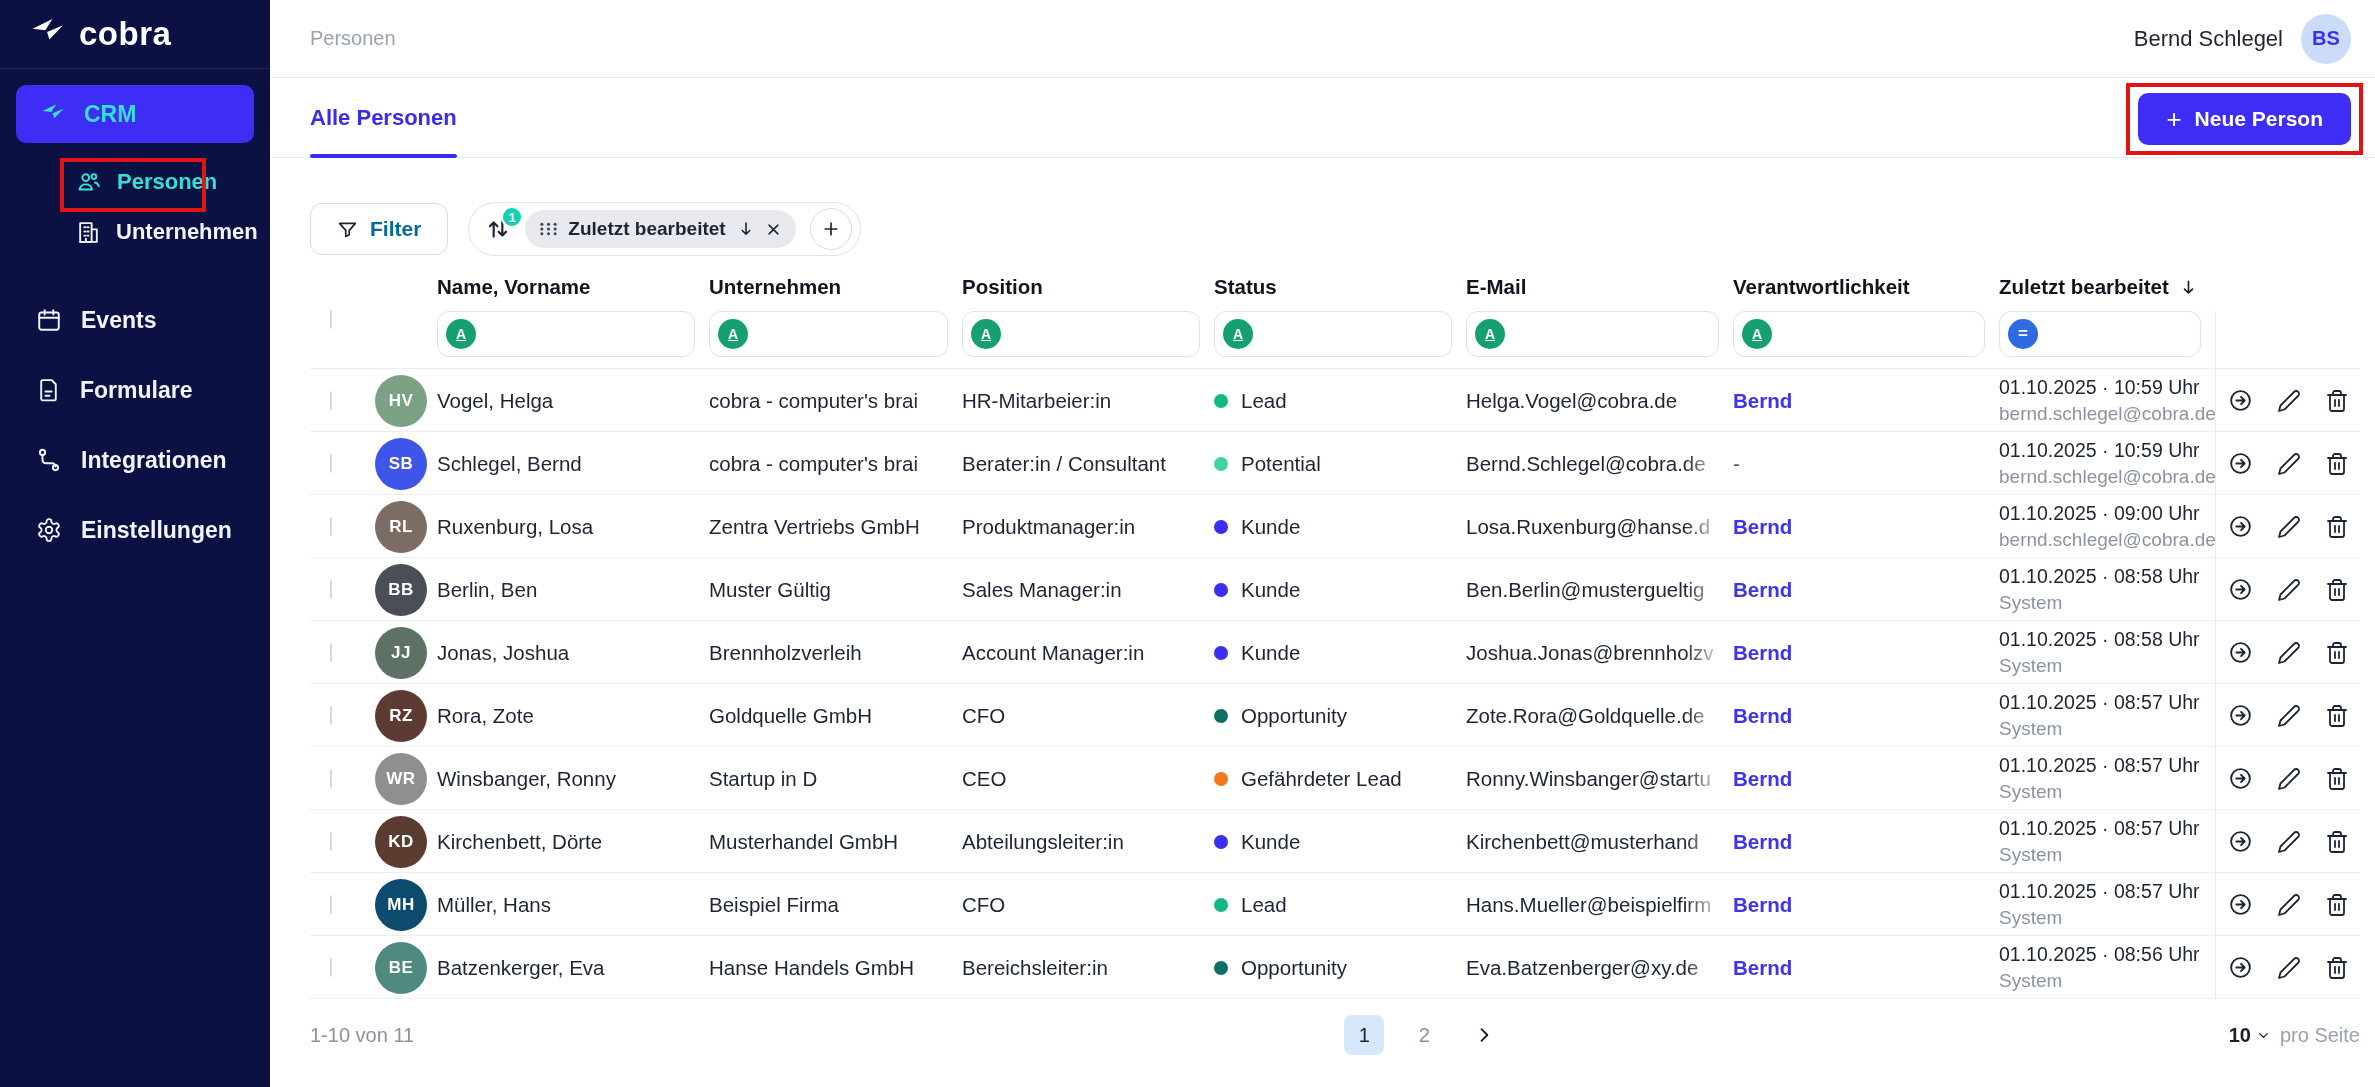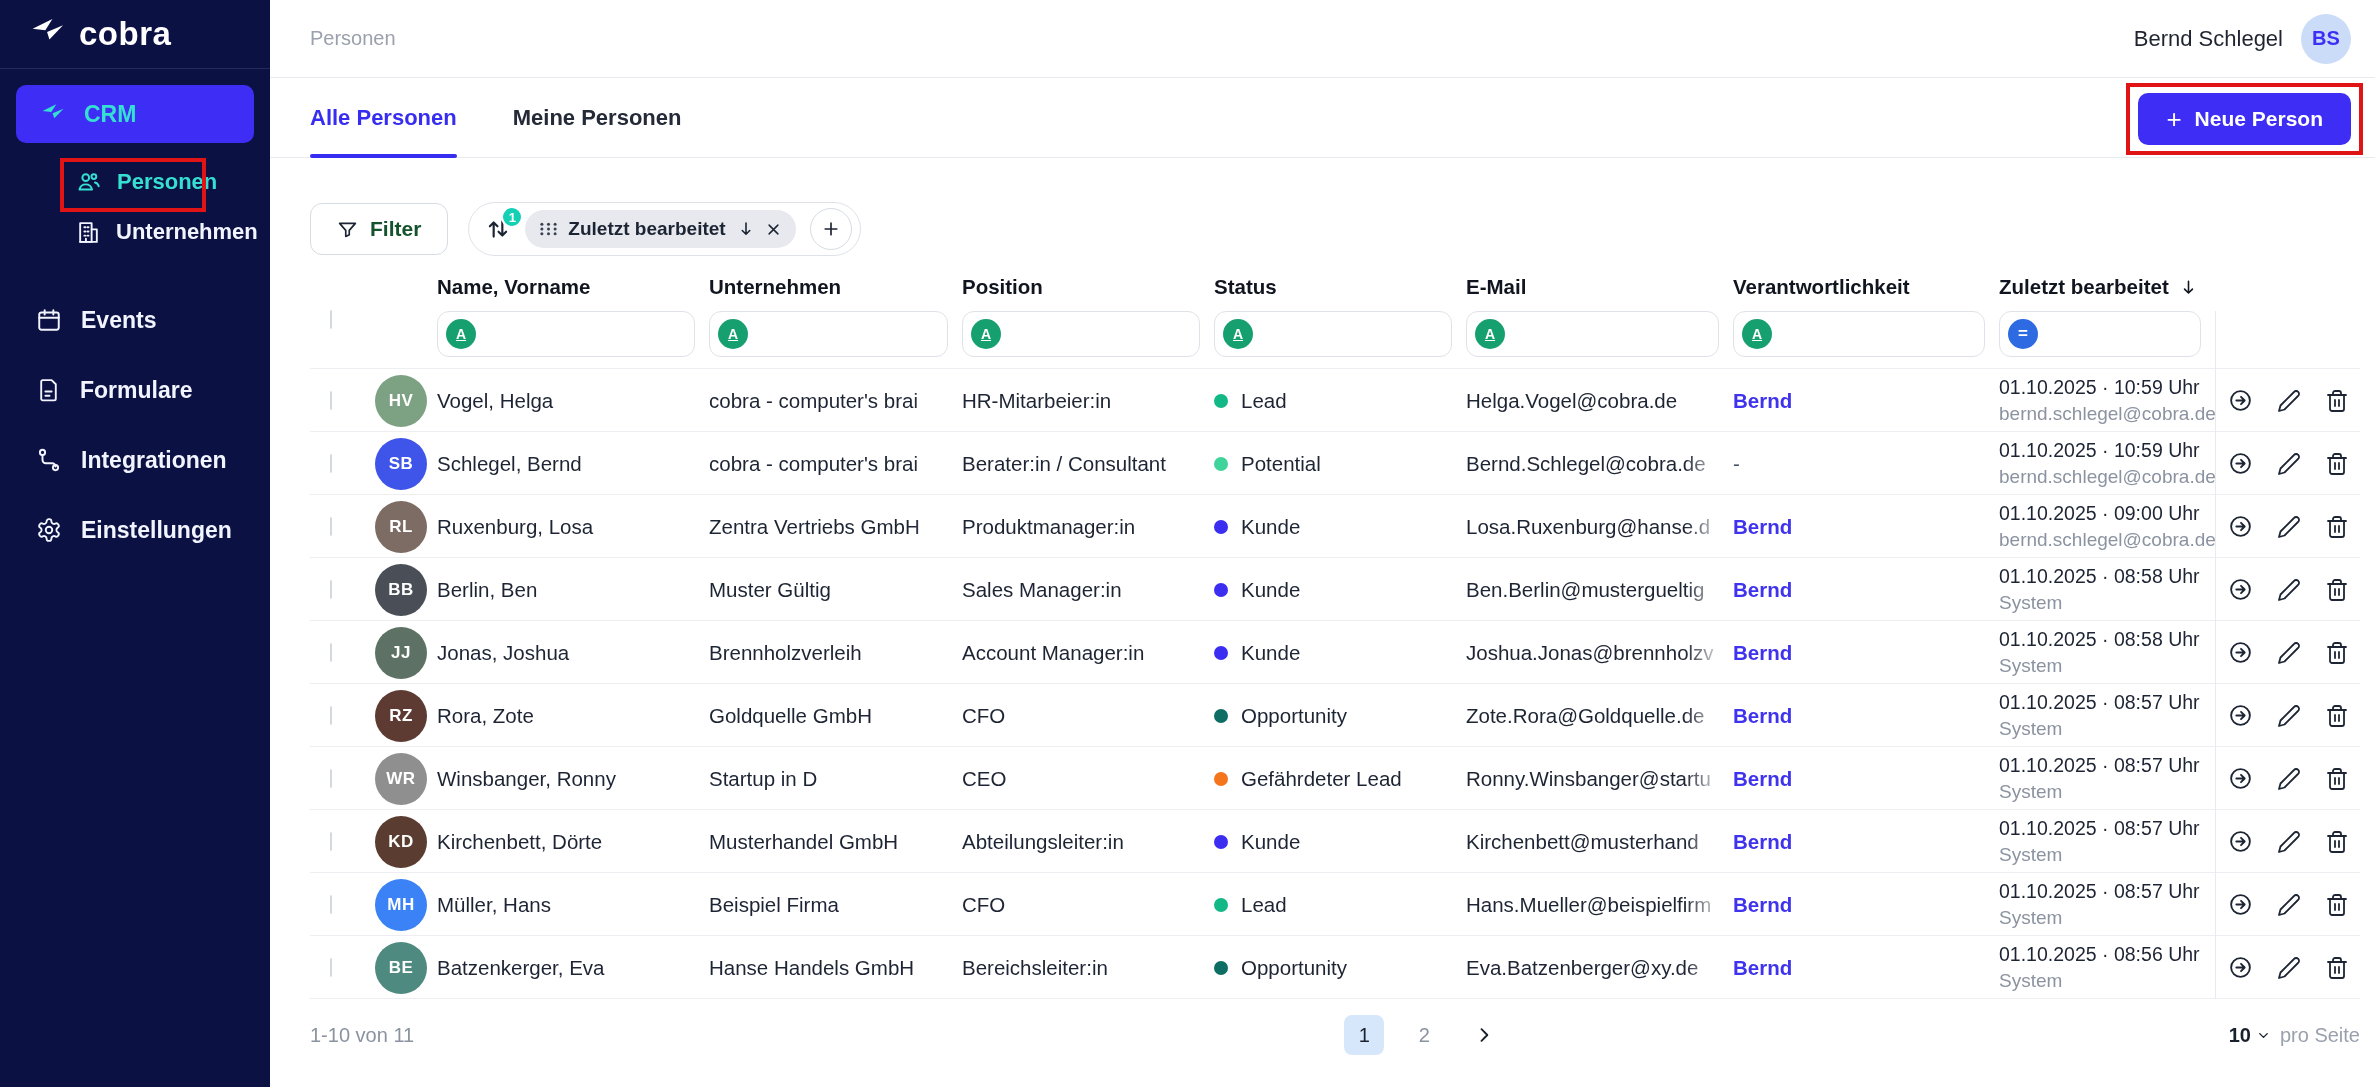--- a/index.html
+++ b/index.html
@@ -31,21 +31,21 @@
   .tab { position:relative; display:flex; align-items:center; font-size:22px; cursor:pointer; }
   .tab + .tab { margin-left:56px; }
   .tab.active { color:#372df0; font-weight:700; }
   .tab.inactive { color:#242a38; font-weight:600; }
   .tab.active::after { content:""; position:absolute; left:0; right:0; bottom:-1px; height:4px; border-radius:3px; background:#372df0; }
   .annot-newperson { position:absolute; right:12px; top:5px; padding:6px 8px; border:4px solid #e01414; display:flex; }
   .btn-primary { background:#3e2df5; color:#fff; border:none; border-radius:10px; height:52px; padding:0 28px; font-size:21px; font-weight:600; font-family:inherit; display:flex; align-items:center; gap:13px; cursor:pointer; }
   .btn-plus { font-size:26px; font-weight:400; line-height:1; }
 
   .filter-row { display:flex; align-items:center; gap:20px; padding:45px 0 0 40px; height:97px; }
-  .btn-filter { display:flex; align-items:center; gap:12px; height:52px; padding:0 26px; border:1.5px solid #d7dbe2; border-radius:12px; background:#fff; font-size:21px; font-weight:600; color:#14532d; font-family:inherit; cursor:pointer; }
+  .btn-filter { display:flex; align-items:center; gap:12px; height:52px; padding:0 26px; border:1.5px solid #d7dbe2; border-radius:12px; background:#fff; font-size:21px; font-weight:600; color:#0369a1; font-family:inherit; cursor:pointer; }
   .sort-group { display:flex; align-items:center; gap:14px; height:54px; border:1.5px solid #dfe2e8; border-radius:27px; padding:0 8px 0 16px; }
   .sort-icon-wrap { position:relative; display:flex; cursor:pointer; }
   .sort-badge { position:absolute; top:-10px; right:-12px; width:22px; height:22px; border-radius:50%; background:#14d0b4; color:#fff; font-size:13px; font-weight:700; display:flex; align-items:center; justify-content:center; border:2px solid #fff; }
   .sort-pill { display:flex; align-items:center; gap:11px; height:38px; border-radius:999px; background:#e7e9ee; padding:0 15px; cursor:pointer; }
   .sort-pill-label { font-size:19px; font-weight:600; color:#1c2433; }
   .plus-circle { width:42px; height:42px; border-radius:50%; border:1.5px solid #d7dbe2; background:#fff; display:flex; align-items:center; justify-content:center; cursor:pointer; }
 
   
   .table { margin:0 15px 0 40px; }
   .trow { display:grid; grid-template-columns:65px 62px 272px 253px 252px 252px 267px 266px 216px 145px; align-items:center; }
@@ -182,21 +182,20 @@
   <div class="topbar">
     <span class="breadcrumb">Personen</span>
     <div class="top-right">
       <span class="user-name">Bernd Schlegel</span>
       <div class="user-avatar">BS</div>
     </div>
   </div>
 
   <div class="tabs-row">
     <div class="tab active">Alle Personen</div>
-    <div class="tab inactive">Meine Personen</div>
     <div class="annot-newperson">
       <button class="btn-primary">
         <span class="btn-plus">+</span>
         <span>Neue Person</span>
       </button>
     </div>
   </div>
 
   <div class="filter-row">
     <button class="btn-filter">
@@ -645,21 +644,21 @@
                 <path d="M8 6V4a2 2 0 0 1 2-2h4a2 2 0 0 1 2 2v2"></path>
                 <path d="M10 11v6M14 11v6"></path>
               </svg>
       </button>
     </div>
   </div>
 
   <div class="trow data-row">
     <div><span class="checkbox"></span></div>
     <div>
-            <span class="avatar" style="background: #3b82f6; text-align: right;">MH</span>
+            <span class="avatar" style="background: #0c4a6e; text-align: right;">MH</span>
           </div>
     <div class="cell cell-name">Müller, Hans</div>
     <div class="cell cell-company">Beispiel Firma</div>
     <div class="cell cell-position">CFO</div>
     <div class="cell-status">
       <span class="dot" style="background: rgb(18, 184, 134);"></span>
       <span>Lead</span>
     </div>
     <div class="cell cell-email fade">Hans.Mueller@beispielfirm</div>
     <div><span class="cell-resp">Bernd</span></div>

